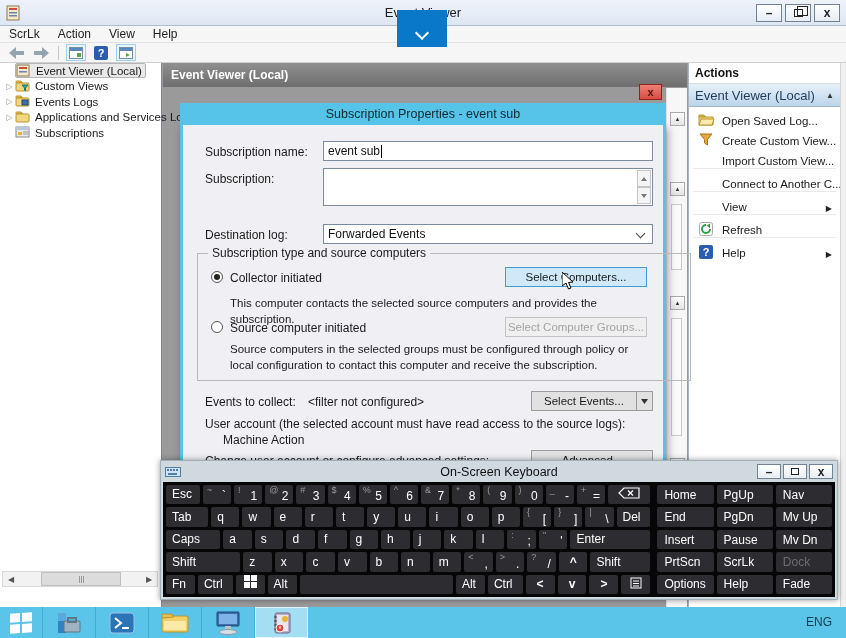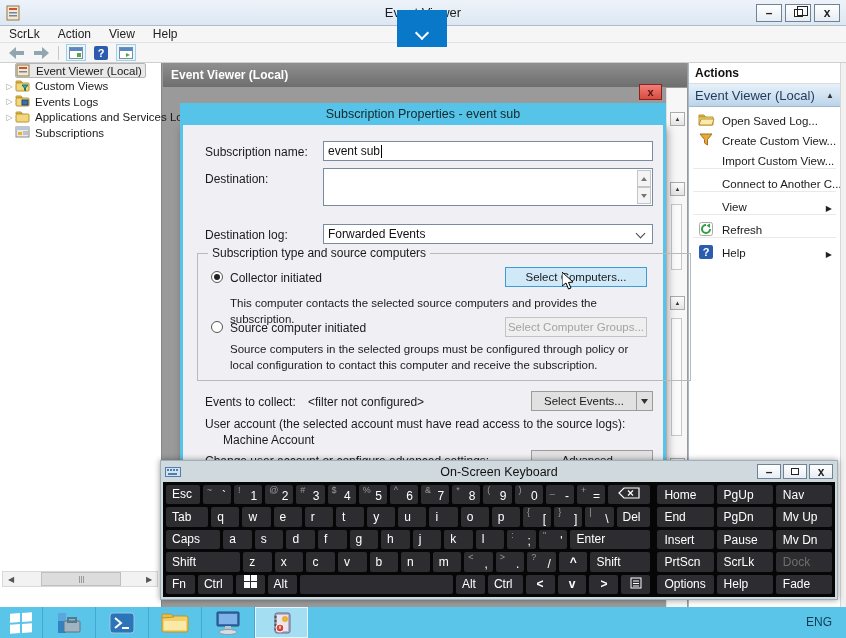--- a/index.html
+++ b/index.html
@@ -353,21 +353,21 @@
       <span>Subscription Properties - event sub</span>
       <span class="dlg-close" style="top:-19px;">x</span>
     </div>
     <div class="dlg-body">
       <span class="dl" style="left:22px; top:20px;">Subscription name:</span>
       <span class="dinput" style="left:140px; top:16px; width:330px; height:20px;">
         <span>event sub</span>
           <span class="caret"></span>
       </span>
 
-      <span class="dl" style="left:22px; top:47px;">Destination:</span>
+      <span class="dl" style="left:22px; top:47px;">Subscription:</span>
       <span class="dinput" style="left:140px; top:43px; width:330px; height:38px;">
         <span class="spinner">
           <div>
               <span class="tri-up"></span>
             </div>
           <div>
               <span class="tri-down"></span>
             </div>
         </span>
       </span>
@@ -397,21 +397,21 @@
       <span class="splitbtn" style="left:348px; top:266px; width:122px; height:20px;">
         <span class="main">Select Events...</span>
         <span class="arrow">
             <svg width="7" height="5">
               <polygon points="0,0 7,0 3.5,5" fill="#333"></polygon>
             </svg>
           </span>
       </span>
 
       <span class="dl" style="left:22px; top:292px; width:440px;">User account (the selected account must have read access to the source logs):</span>
-      <span class="dl" style="left:40px; top:308px;">Machine Account</span>
+      <span class="dl" style="left:40px; top:308px;">Machine Action</span>
 
       <span class="dl" style="left:22px; top:329px;">Change user account or configure advanced settings:</span>
       <span class="dbtn" style="left:348px; top:325px; width:122px; height:20px;">Advanced...</span>
     </div>
   </div>
 
   <span class="cursor">
     <svg width="14" height="20">
         <polygon points="0,0 0,14 4,11 6.5,17 9,16 6.5,10.5 11,10" fill="#fff" stroke="#000" stroke-width="1"></polygon>
       </svg>

